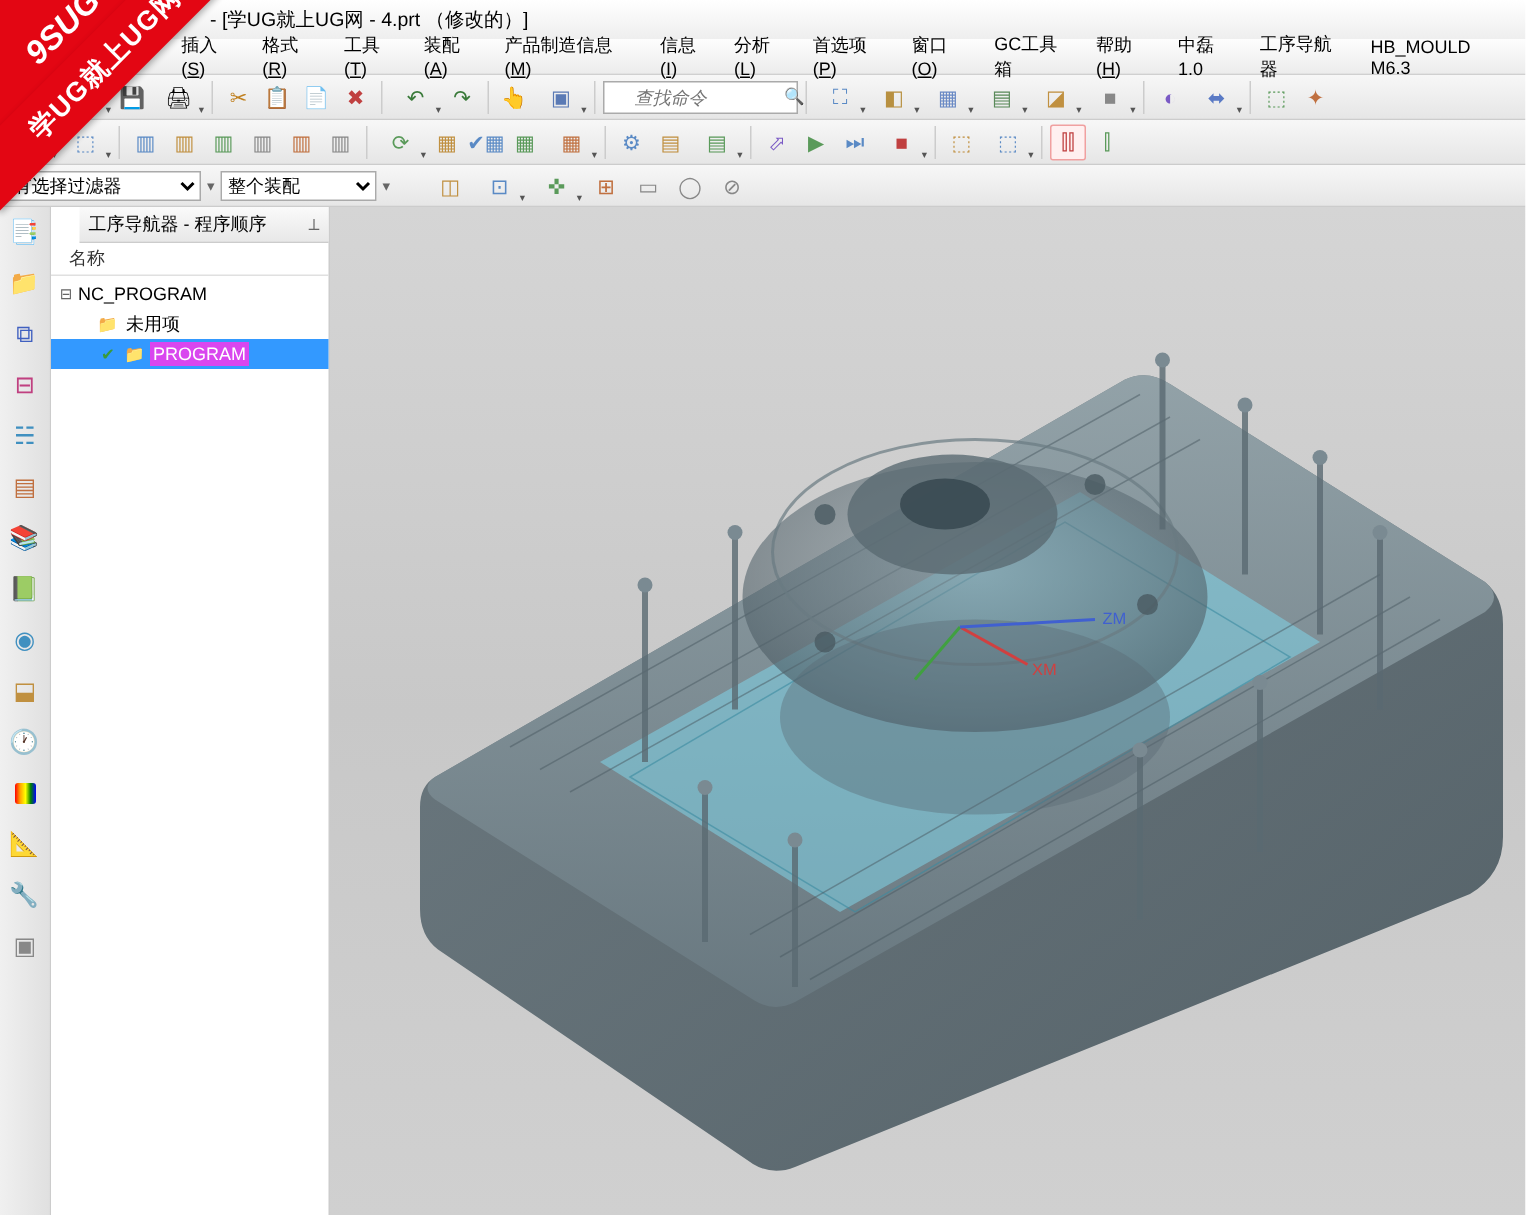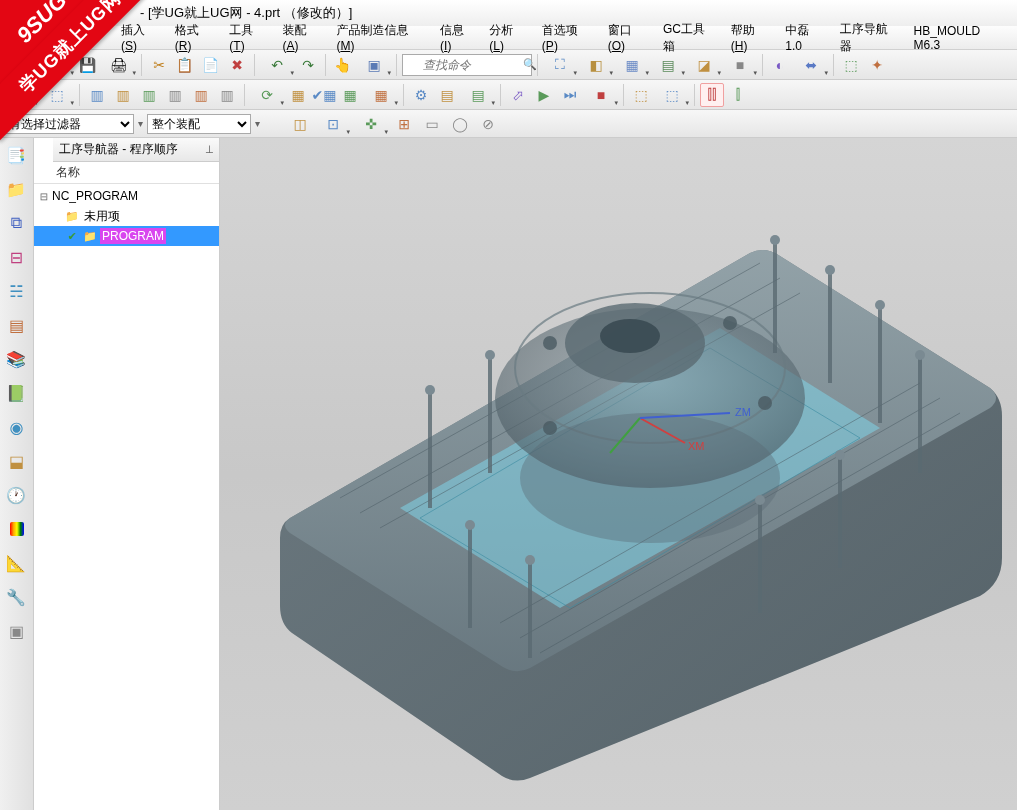--- a/index.html
+++ b/index.html
@@ -32,21 +32,21 @@
 .filterbar select { height: 20px; font-size: 12px; border: 1px solid #aaa; background: #fff; }
 
 
 .main { display: flex; height: calc(810px - 26px - 24px - 30px - 30px - 28px); }
 .leftbar { width: 34px; background: linear-gradient(90deg,#f0f0f0,#e0e0e0); border-right: 1px solid #ccc; display: flex; flex-direction: column; align-items: center; padding-top: 4px; gap: 8px; }
 .leftbar .lbtn { width: 26px; height: 26px; display: flex; align-items: center; justify-content: center; font-size: 16px; cursor: default; }
 
 .navigator { width: 186px; background: #fff; border-right: 1px solid #ccc; display: flex; flex-direction: column; }
 .nav-header { height: 24px; background: linear-gradient(#fafafa,#e8e8e8); border-bottom: 1px solid #ccc; display: flex; align-items: center; padding: 0 6px; font-size: 12px; justify-content: space-between; margin-left: 19px; }
 .nav-pin { font-size: 11px; color: #666; }
-.nav-colhead { height: 22px; border-bottom: 1px solid #e0e0e0; padding-left: 22px; font-size: 12px; display: flex; align-items: center; color: #333; }
+.nav-colhead { height: 22px; border-bottom: 1px solid #e0e0e0; padding-left: 12px; font-size: 12px; display: flex; align-items: center; color: #333; }
 .nav-tree { flex: 1; font-size: 12px; padding: 2px 0; }
 .tree-row { height: 20px; display: flex; align-items: center; padding-left: 4px; white-space: nowrap; }
 .tree-row.sel { background: #3399ff; }
 .tree-row.sel .lbl { background: #d946ef; color: #fff; }
 .tree-row .tw { width: 12px; text-align: center; color: #666; font-size: 10px; }
 .tree-row .ic { width: 16px; height: 16px; margin-right: 2px; display: inline-flex; align-items: center; justify-content: center; font-size: 11px; }
 .tree-row .lbl { padding: 1px 2px; }
 .indent1 { padding-left: 18px; }
 
 .viewport { flex: 1; background: linear-gradient(180deg, #d5d5d5 0%, #c8c8c8 50%, #d0d0d0 100%); position: relative; overflow: hidden; }

